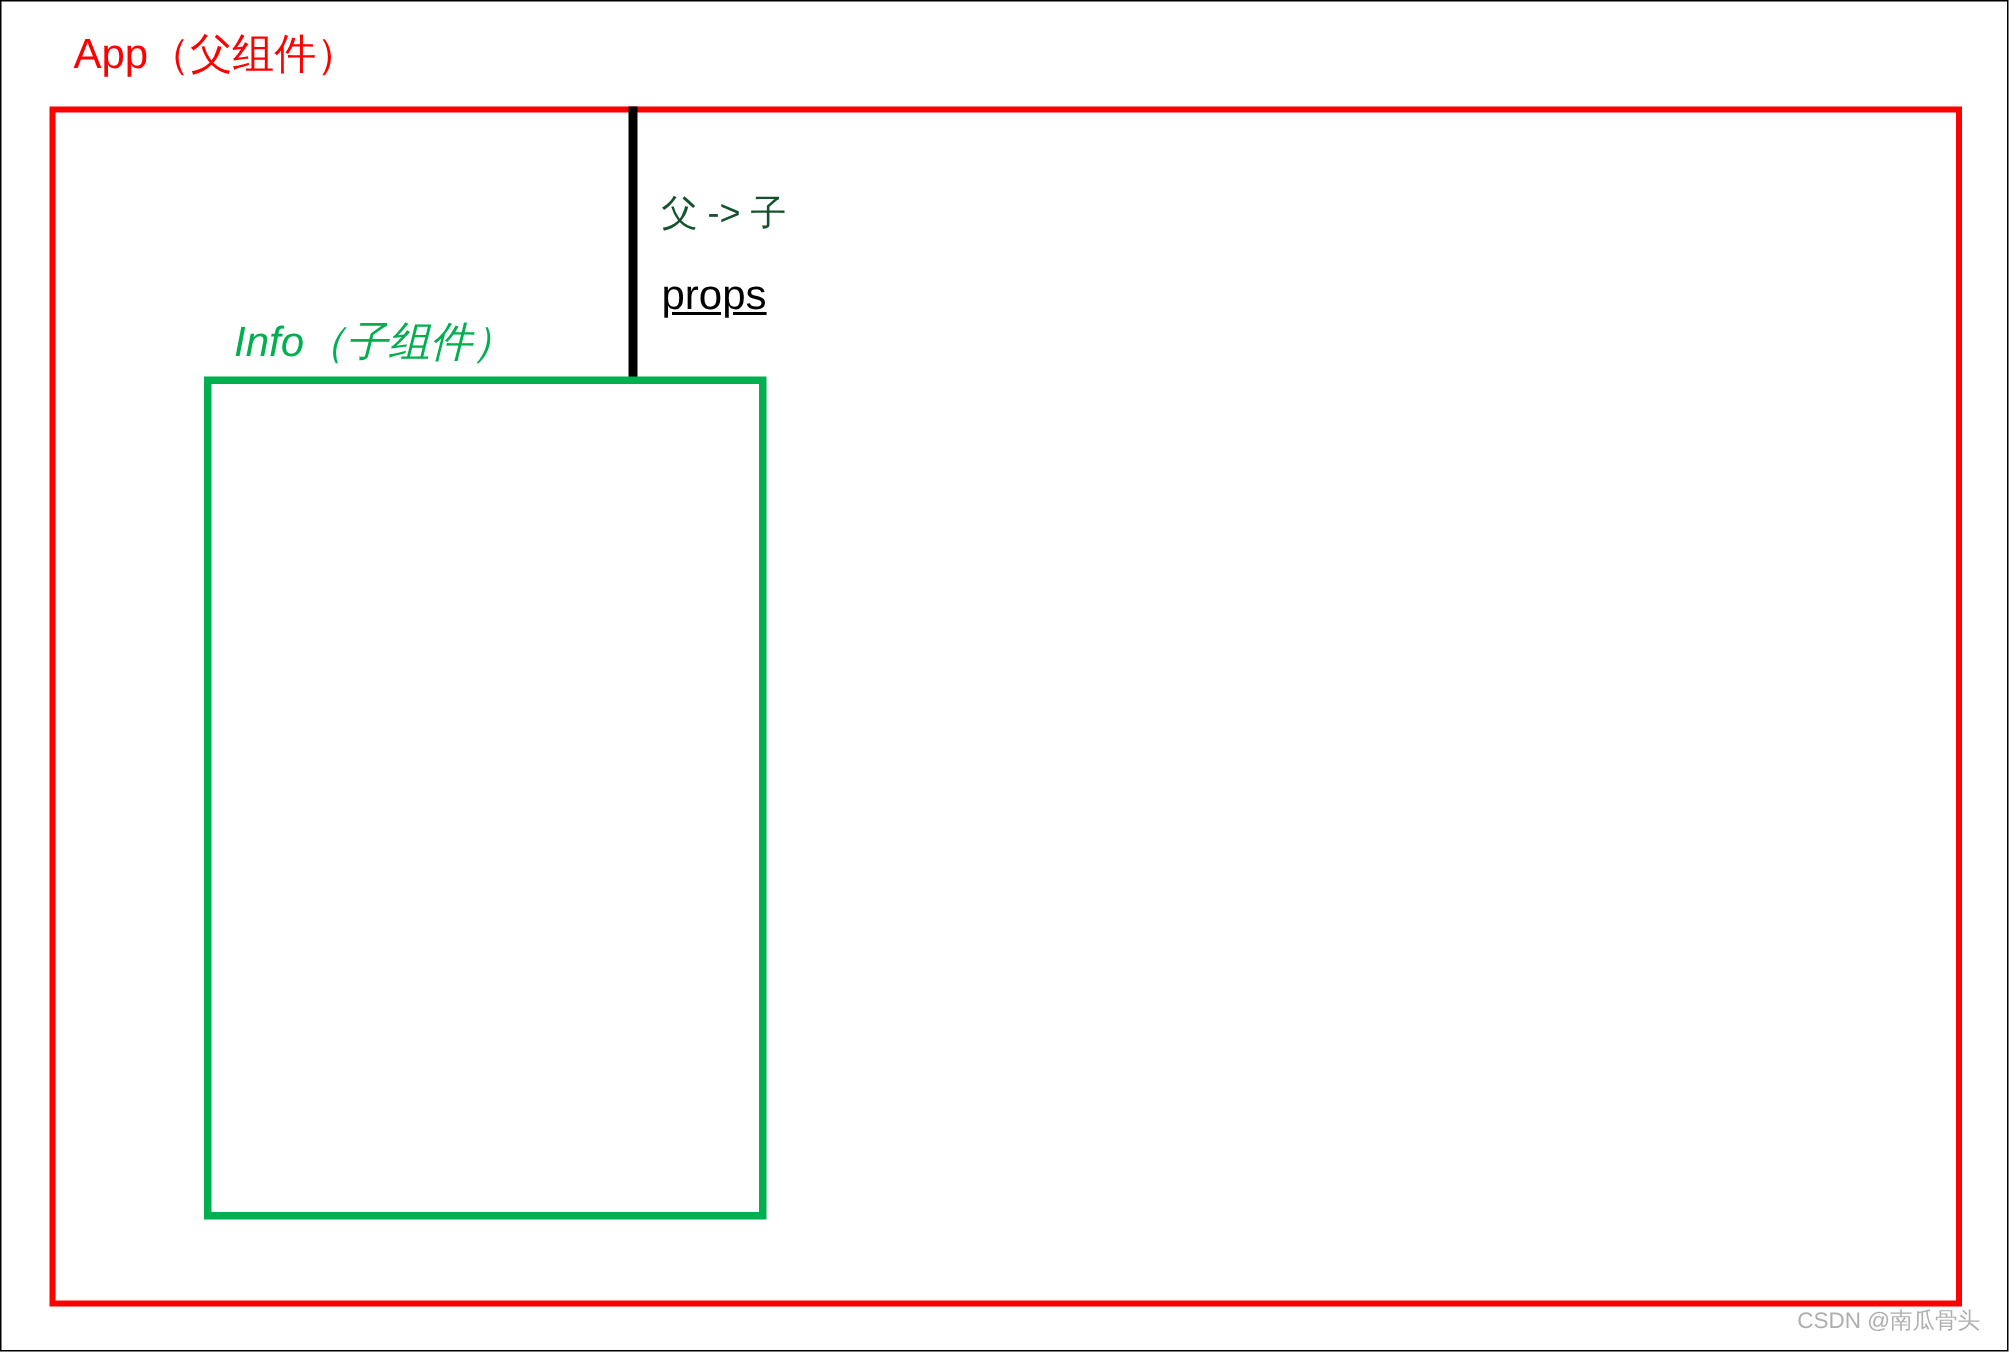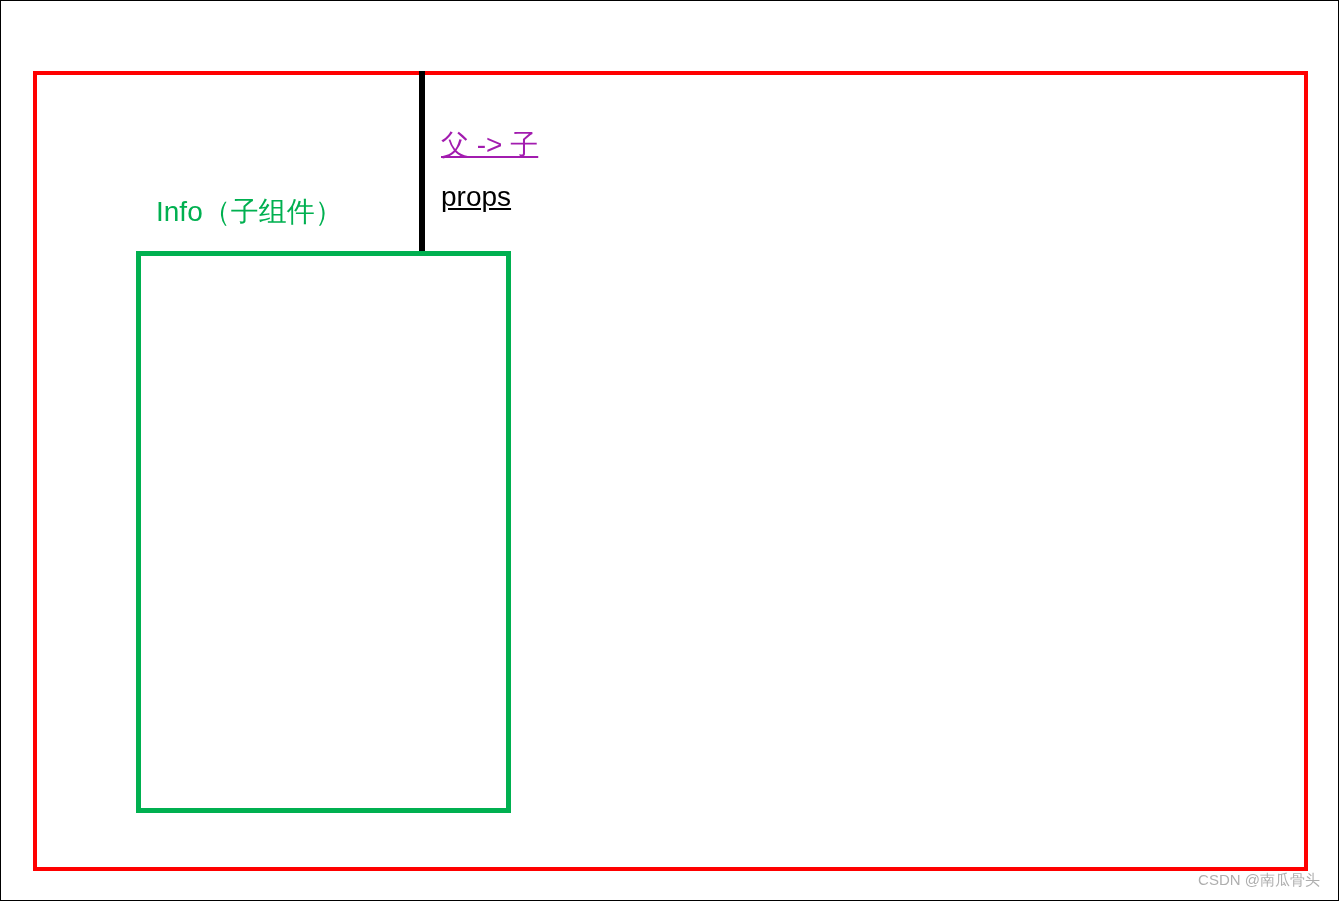--- a/index.html
+++ b/index.html
@@ -40,42 +40,42 @@
       position: absolute;
       left: 418px;
       top: 70px;
       width: 6px;
       height: 184px;
       background: #000;
     }
     .info-label {
       position: absolute;
       left: 155px;
-      top: 192px;
+      top: 208px;
       font-size: 28px;
       color: #00b050;
       font-weight: 400;
+      font-style: italic;
     }
     .child-box {
       position: absolute;
       left: 135px;
       top: 250px;
       width: 375px;
       height: 562px;
       border: 5px solid #00b050;
       background: transparent;
     }
     .arrow-label {
       position: absolute;
       left: 440px;
       top: 125px;
-      font-size: 28px;
-      color: #a21caf;
+      font-size: 24px;
+      color: #14532d;
       font-weight: 400;
-      text-decoration: underline;
     }
     .props-label {
       position: absolute;
       left: 440px;
       top: 180px;
       font-size: 28px;
       color: #000;
       font-weight: 400;
       text-decoration: underline;
     }
@@ -86,20 +86,21 @@
       font-size: 15px;
       color: rgba(120,120,120,0.6);
       font-weight: 400;
     }
   </style>
 </head>
 <body>
 
 <div class="canvas">
 
+  <div class="app-label">App（父组件）</div>
 
   <div class="parent-box"></div>
 
   <div class="connector-line"></div>
 
   <div class="arrow-label">父 -&gt; 子</div>
 
   <div class="props-label">props</div>
 
   <div class="info-label">Info（子组件）</div>

